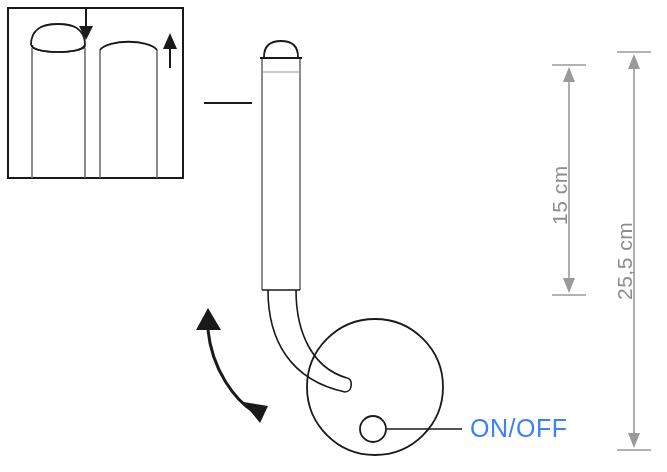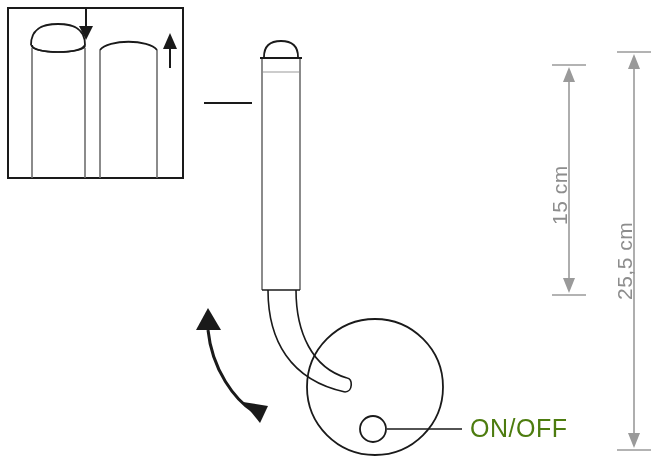--- a/index.html
+++ b/index.html
@@ -29,21 +29,21 @@
     color: #8d8d8d;
     font-family: "Liberation Sans", sans-serif;
     font-size: 21px;
     letter-spacing: 0.5px;
     white-space: nowrap;
     transform-origin: 0 0;
     transform: rotate(-90deg);
   }
   .callout-label {
     position: absolute;
-    color: #4d7c0f;
+    color: #3b82f6;
     font-family: "Liberation Sans", sans-serif;
     font-size: 25px;
     letter-spacing: 0.5px;
     white-space: nowrap;
   }
 </style>
 </head>
 <body>
 
 <div id="canvas">

